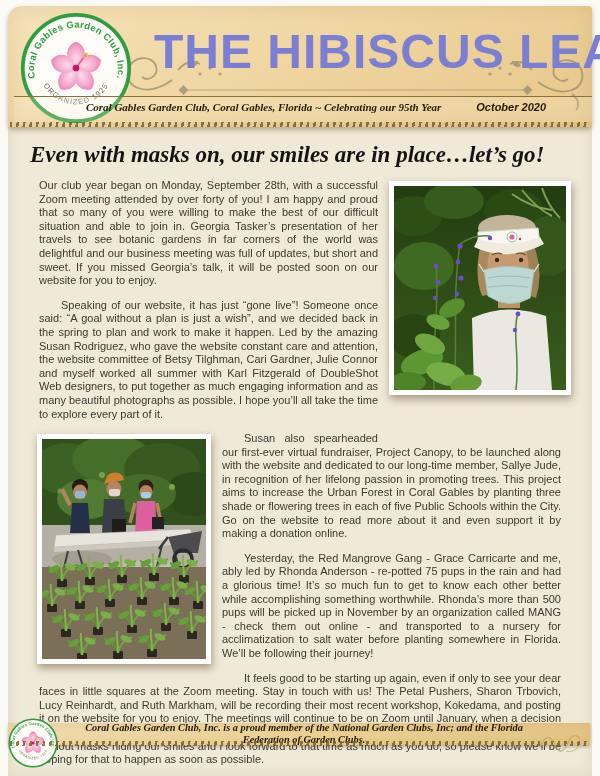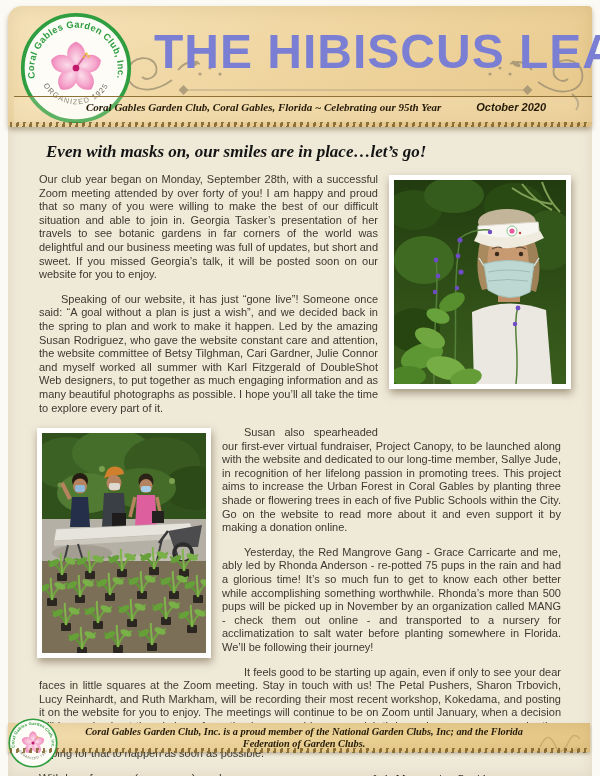--- a/index.html
+++ b/index.html
@@ -24,37 +24,37 @@
     font-family:"Liberation Serif",serif;font-style:italic;font-weight:bold;
     font-size:11px;color:#241a08;white-space:nowrap;}
   .issue-date{position:absolute;right:46px;top:4px;
     font-family:Liberation Sans, sans-serif;font-style:italic;font-weight:bold;
     font-size:11px;color:#241a08;}
   .stitch{position:absolute;left:2px;right:2px;height:5px;
     background:repeating-linear-gradient(100deg,rgba(125,96,40,.85) 0 2.5px,rgba(0,0,0,0) 2.5px 6.5px);}
   .stitch-header{bottom:0;}
   .stitch-footer{bottom:-1px;}
   
-  .headline{position:relative;z-index:2;margin:15px 25px 11px 46px;
+  .headline{position:relative;z-index:2;margin:15px 25px 11px 30px;
     font-family:"Liberation Serif",serif;font-style:italic;font-weight:bold;
-    font-size:17px;color:#141414;}
+    font-size:23px;color:#141414;}
   .article{position:relative;z-index:2;padding:0 39px;
     font-size:11px;line-height:13.6px;text-align:justify;color:#3b392f;}
   .article p{margin:0 0 11px;}
   .article p.ind{text-indent:22px;}
   .photo{background:#fff;box-shadow:1px 4px 8px rgba(90,70,40,.5);padding:5px;margin:0;}
   .photo svg{display:block;}
   .photo-right{float:right;width:172px;height:204px;margin:2px -10px 46px 11px;}
   .photo-left{float:left;width:164px;height:220px;margin:2px 11px 16px -2px;}
   .signature{display:flex;justify-content:space-between;align-items:baseline;
     margin:6px 0 0;clear:none;}
   .sig-left{font-size:11.5px;color:#3b392f;}
   .sig-right{font-family:"Liberation Serif",serif;font-size:11px;color:#2b2315;margin-right:62px;}
   
-  .footer-strip{position:absolute;z-index:3;left:8px;right:10px;top:723px;height:29px;
+  .footer-strip{position:absolute;z-index:3;left:8px;right:10px;top:723px;height:22px;
     background:linear-gradient(160deg,#f3ddb0,#ead092 60%,#e4c585);
     box-shadow:0 2px 3px rgba(80,60,20,.3), inset 0 0 14px rgba(130,95,35,.15);}
   .logo-small{position:absolute;left:0px;top:-5px;width:50px;height:50px;}
   .footer-text{position:absolute;left:70px;right:60px;top:0;height:100%;
     display:flex;align-items:center;justify-content:center;text-align:center;
     font-family:"Liberation Serif",serif;font-style:italic;font-weight:bold;
     font-size:10.3px;color:#241a08;line-height:12px;}
   .footer-squiggle{position:absolute;right:6px;top:2px;width:48px;height:34px;opacity:.55;}
 </style>
 </head>

